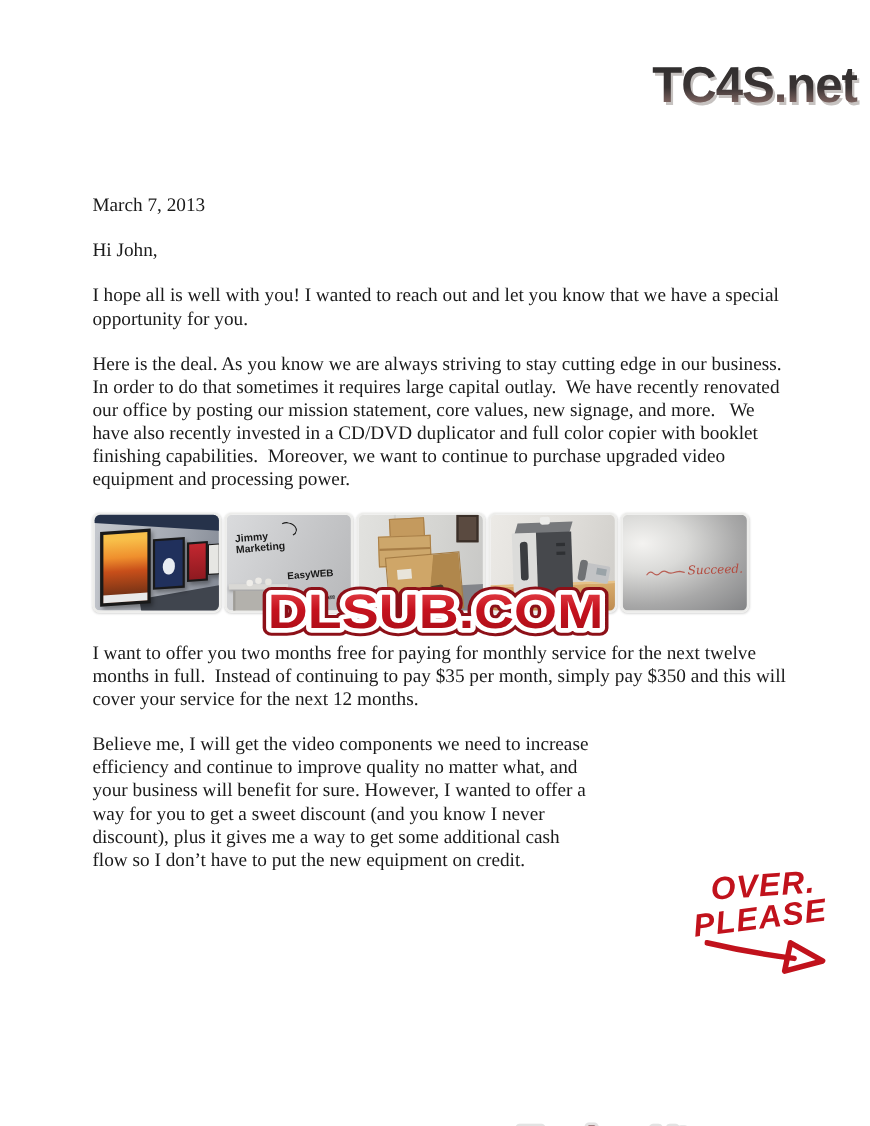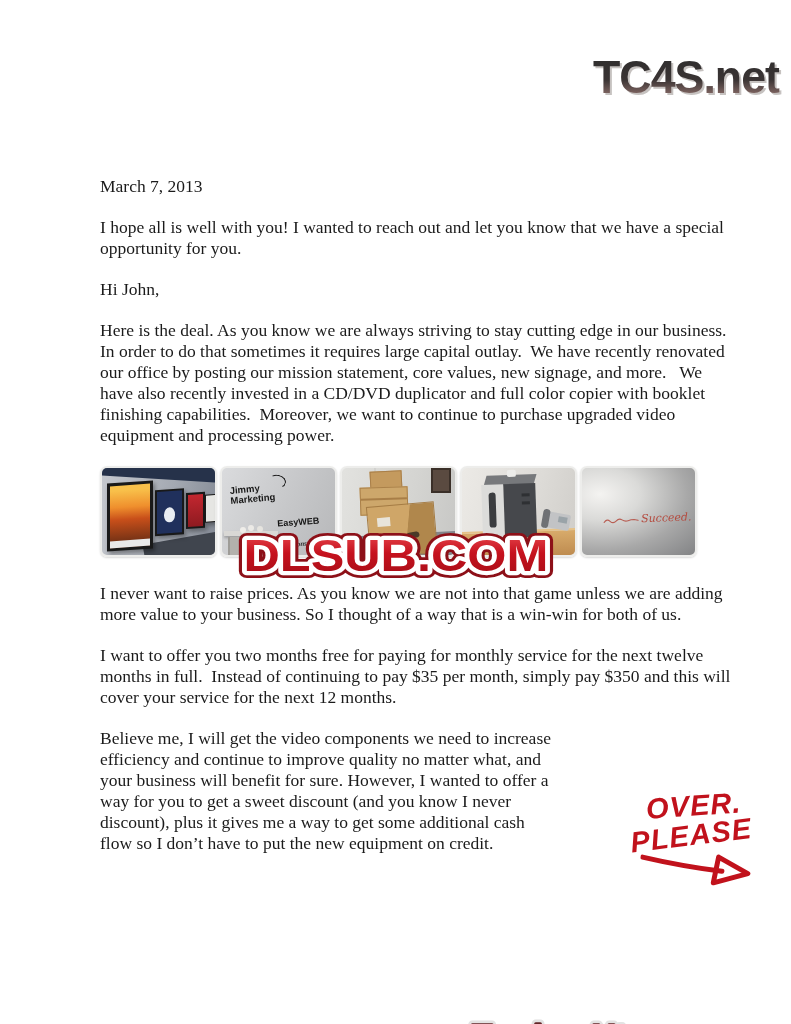--- a/index.html
+++ b/index.html
@@ -6,21 +6,21 @@
   .page {
     position:relative; width:791px; height:1024px; background:#ffffff;
     overflow:hidden; font-family:"Liberation Serif", serif;margin-top:44px;
   }
 
   
   .tc4s { position:absolute; top:2px; right:6px; width:204px; height:62px; }
 
   
   .letter {
-    position:absolute; left:100px; top:132px; width:632px;
+    position:absolute; left:84px; top:132px; width:632px;
     font-size:17.5px; line-height:21px; color:#1b1b1b;
   }
   .letter p { margin:0 0 20px 0; white-space:pre-wrap; }
 
   
   .photo-strip { display:flex; gap:3px; height:91px; margin:2px 0 26px 0; }
   .photo {
     width:117px; height:91px; box-sizing:border-box; position:relative;
     border:2px solid #ededeb; border-radius:7px; overflow:hidden; flex:0 0 auto;
     box-shadow:0 1px 2px rgba(0,0,0,.15);
@@ -140,22 +140,22 @@
         <stop offset="55%" stop-color="#3a3434"></stop>
         <stop offset="95%" stop-color="#9d7a75"></stop>
       </linearGradient>
     </defs>
     <text x="200" y="49" text-anchor="end" font-family="Liberation Sans, sans-serif" font-weight="bold" font-size="46" letter-spacing="-1" fill="#c6c2c0" textLength="186" lengthAdjust="spacingAndGlyphs">TC4S.net</text>
     <text x="198" y="47" text-anchor="end" font-family="Liberation Sans, sans-serif" font-weight="bold" font-size="46" letter-spacing="-1" fill="url(#tcgrad)" textLength="186" lengthAdjust="spacingAndGlyphs">TC4S.net</text>
   </svg>
 
   <div class="letter">
     <p>March 7, 2013</p>
+    <p>Hi John,</p>
     <p>I hope all is well with you! I wanted to reach out and let you know that we have a special opportunity for you.</p>
-    <p>Hi John,</p>
     <p>Here is the deal. As you know we are always striving to stay cutting edge in our business. In order to do that sometimes it requires large capital outlay.  We have recently renovated our office by posting our mission statement, core values, new signage, and more.   We have also recently invested in a CD/DVD duplicator and full color copier with booklet finishing capabilities.  Moreover, we want to continue to purchase upgraded video equipment and processing power.</p>
 
     <div class="photo-strip">
 
       <div class="photo t1">
         <div class="t1-ceiling"></div>
         <div class="t1-floor"></div>
         <div class="t1-frames">
           <div class="frame f1">
               <div class="poster poster1"></div>
@@ -215,21 +215,20 @@
       <div class="photo t5">
         <div class="t5-quote">
           <svg class="t5-prefix" width="36" height="9" viewBox="0 0 36 9">
             <path d="M1,6 Q4,2 7,5 T13,5 T19,4 T25,5 T31,4 L35,5" fill="none" stroke="#b44a3e" stroke-width="1.1" stroke-linecap="round"></path>
           </svg><span>Succeed.</span>
         </div>
       </div>
 
     </div>
 
-    <p>I never want to raise prices. As you know we are not into that game unless we are adding more value to your business. So I thought of a way that is a win-win for both of us.</p>
     <p>I want to offer you two months free for paying for monthly service for the next twelve months in full.  Instead of continuing to pay $35 per month, simply pay $350 and this will cover your service for the next 12 months.</p>
     <p><span style="float:right;width:175px;height:92px;margin-top:42px;"></span><span>Believe me, I will get the video components we need to increase efficiency and continue to improve quality no matter what, and your business will benefit for sure. However, I wanted to offer a way for you to get a sweet discount (and you know I never discount), plus it gives me a way to get some additional cash flow so I don’t have to put the new equipment on credit.</span></p>
   </div>
 
   <svg class="dlsub" viewBox="0 0 330 58">
     <defs>
       <linearGradient id="dlgrad" x1="0" y1="0" x2="0" y2="1">
         <stop offset="0%" stop-color="#ea4a50"></stop>
         <stop offset="45%" stop-color="#c6121e"></stop>
         <stop offset="100%" stop-color="#a50d16"></stop>

